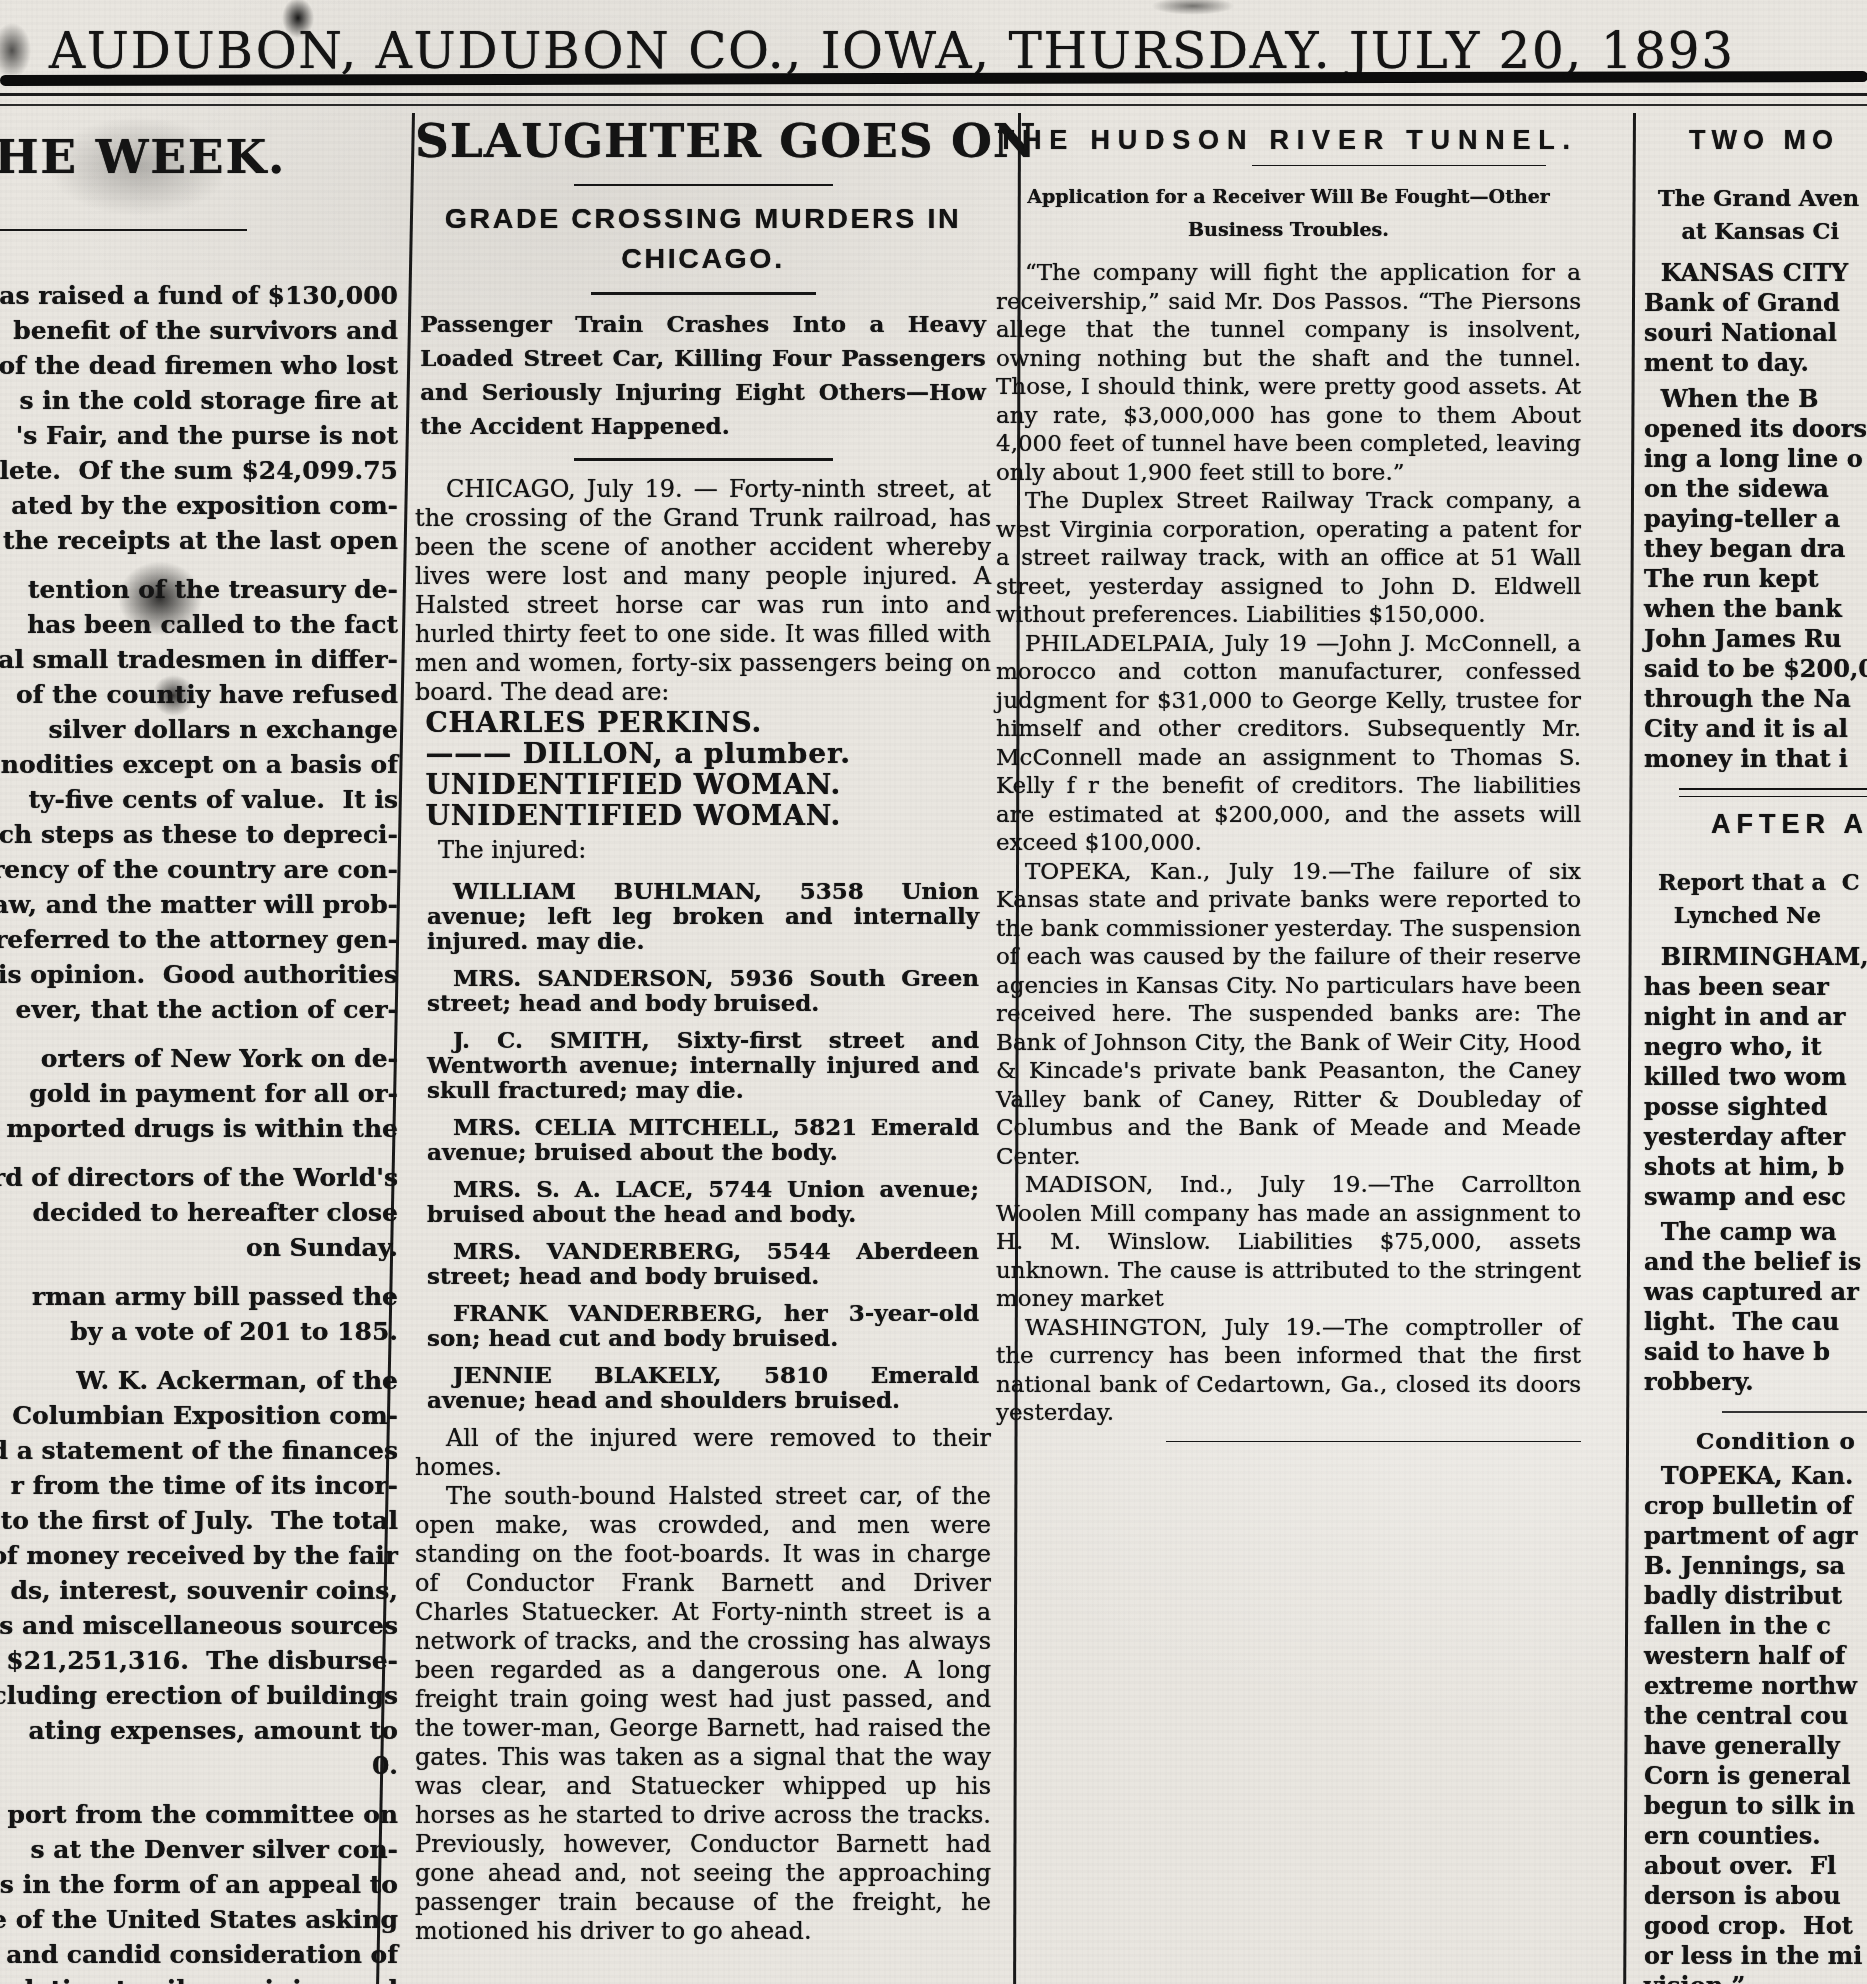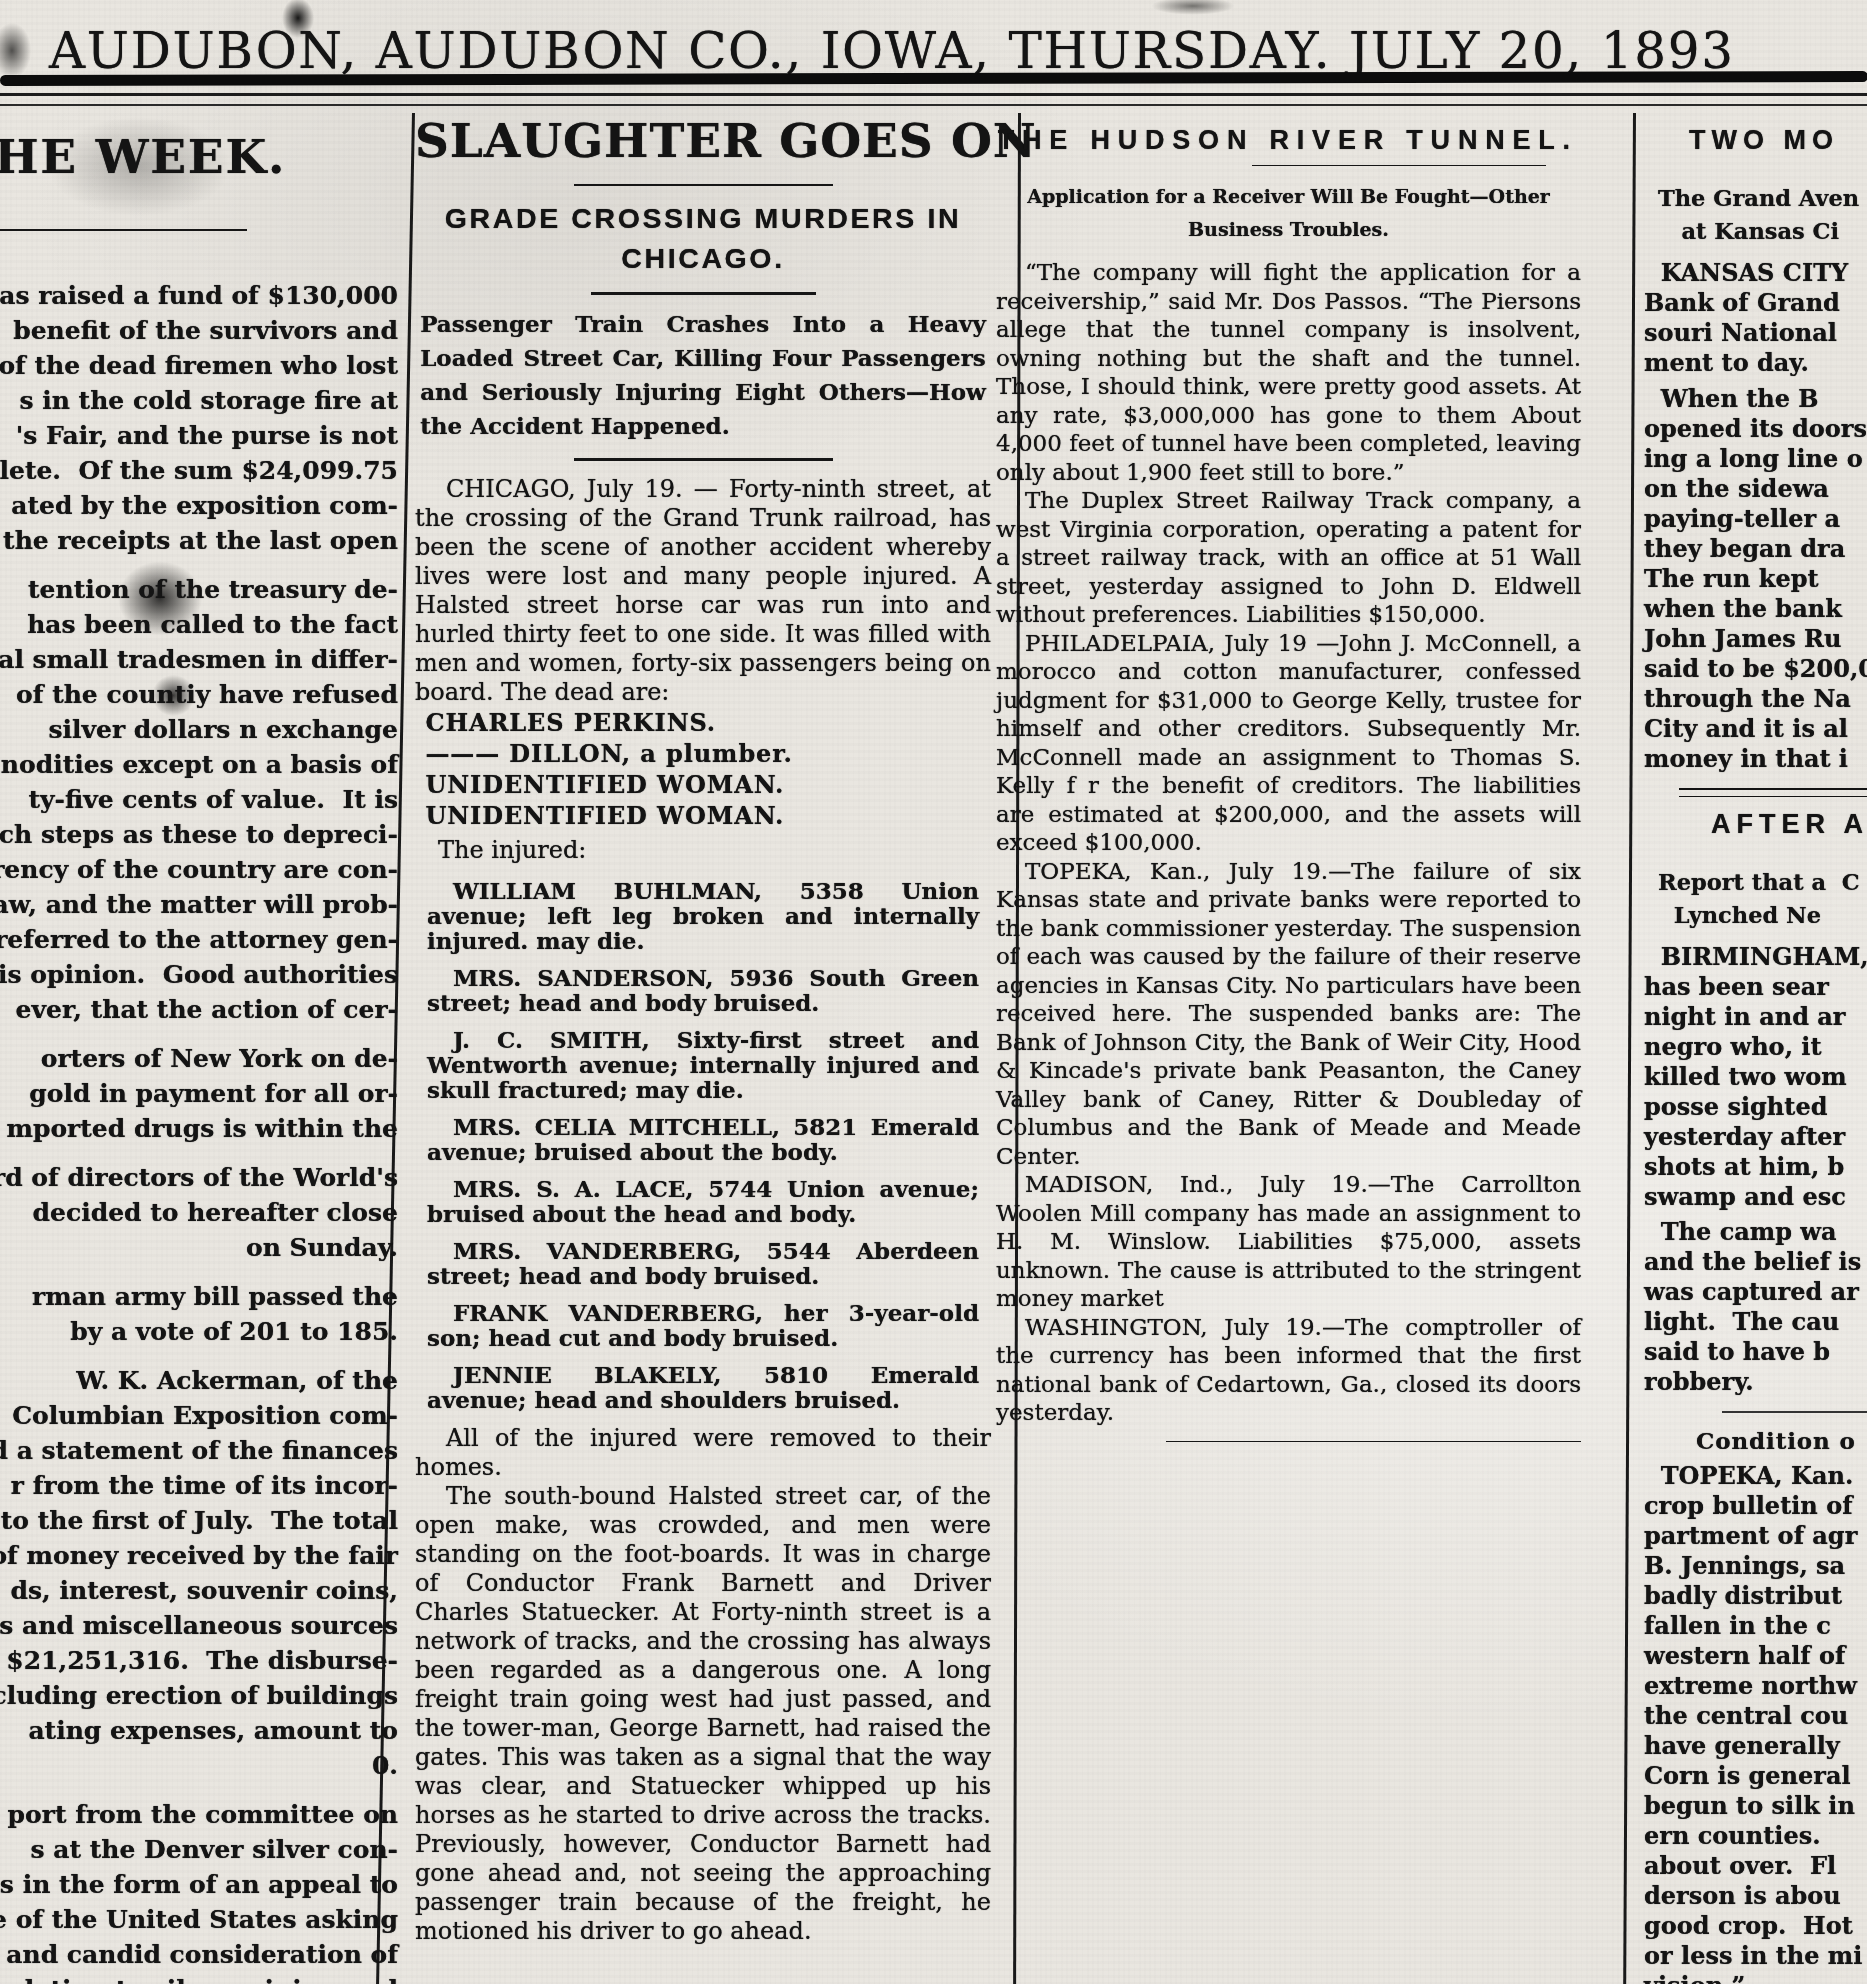--- a/index.html
+++ b/index.html
@@ -41,21 +41,21 @@
   
   .col-slaughter { left:415px; width:576px; }
   .slaughter-headline { margin:0; font-size:47px; font-weight:700; letter-spacing:0.9px; white-space:nowrap; }
   .hr-short { height:2.6px; background:#161616; }
   .hr-c2a { width:259px; margin:15.6px auto 12px; }
   .crossing-subhead { margin:5.2px 0 0; font-family:"Liberation Sans", sans-serif; font-size:28.5px; font-weight:700; letter-spacing:2.6px; text-align:center; line-height:40px; }
   .hr-c2b { width:225px; margin:14px auto 12px; }
   .deck { margin:5.2px 5.2px 0; font-size:23px; font-weight:700; line-height:34px; text-align:justify; }
   .hr-c2c { width:259px; margin:15.6px auto 14px; }
   .bodyp { margin:0; font-size:24px; line-height:29px; text-align:justify; text-indent:31px; }
-  .dead-line { margin:0; font-size:24px; font-weight:700; line-height:31px; text-indent:10.4px; letter-spacing:0.9px; }
+  .dead-line { margin:0; font-size:28px; font-weight:700; line-height:31px; text-indent:10.4px; letter-spacing:0.9px; }
   .injured-label { margin:4px; font-size:24px; line-height:31px; text-indent:19px; }
   .entry { margin:12px; font-size:23px; font-weight:700; line-height:25px; text-align:justify; text-indent:26px; }
 
   
   .col-tunnel { left:996px; width:585px; }
   .tunnel-headline { margin:12px 0 0 1.7px; font-family:"Liberation Sans", sans-serif; font-size:27px; font-weight:700; letter-spacing:7.8px; white-space:nowrap; }
   .hr-c3a { width:294px; margin:8.6px 35px 14px auto; height:1.7px; }
   .deck3 { margin:0 3.5px 12px; font-size:19px; font-weight:700; line-height:33px; text-align:center; }
   .tunnelp { margin:0; font-size:23px; line-height:28.5px; text-align:justify; text-indent:29px; }
   .hr-c3end { width:415px; height:1.7px; margin:14px 0 0 auto; }

